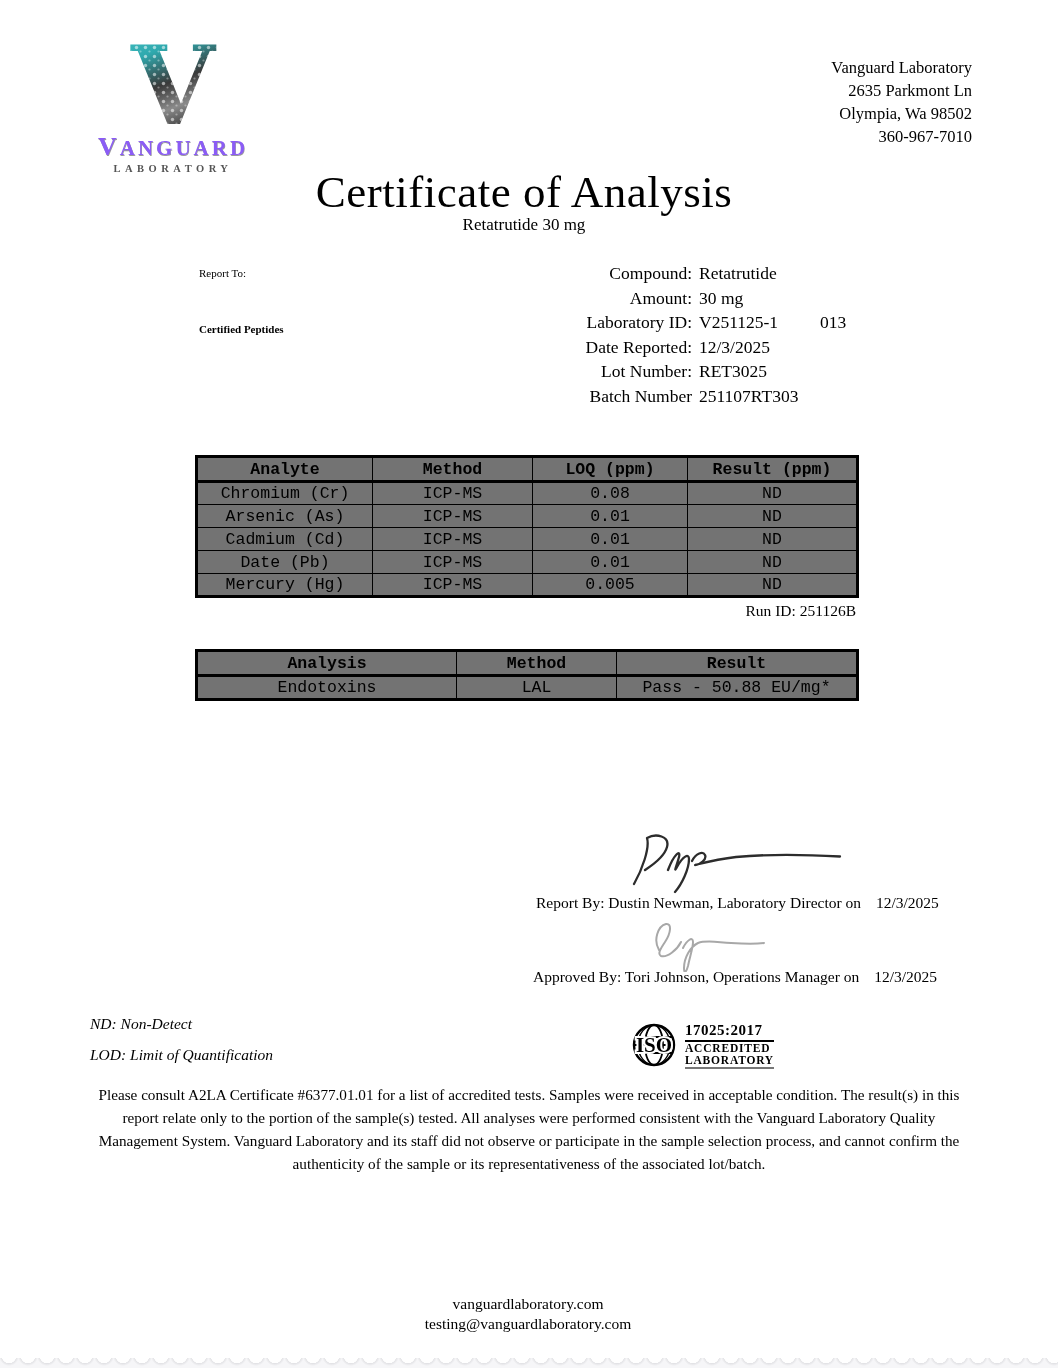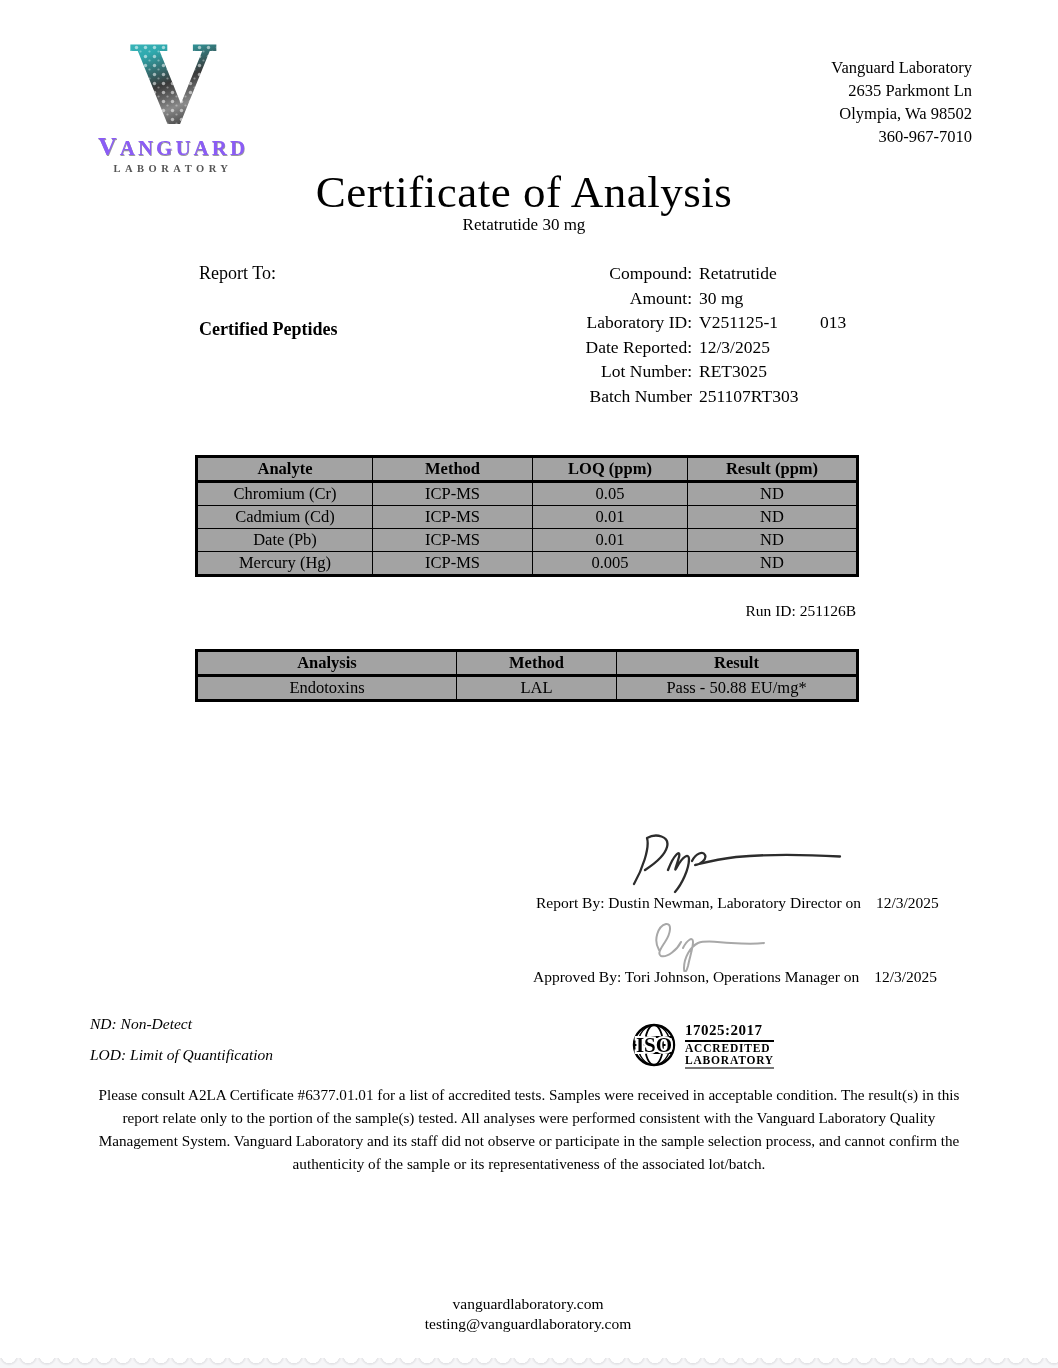--- a/index.html
+++ b/index.html
@@ -45,33 +45,33 @@
   .title {
     position: absolute; left: 0; top: 166px; width: 1048px;
     text-align: center; font-size: 45px; letter-spacing: 0.5px;
   }
   .subtitle {
     position: absolute; left: 0; top: 215px; width: 1048px;
     text-align: center; font-size: 17px;
   }
 
   
-  .report-to { position: absolute; left: 199px; top: 261px; font-size: 18px; line-height: 24px; }
+  .report-to { position: absolute; left: 199px; top: 261px; font-size: 11px; line-height: 24px; }
   .report-to .name { font-weight: bold; margin-top: 32px; }
   .info-block {
     position: absolute; left: 500px; top: 261px;
     display: grid; grid-template-columns: 192px auto;
     column-gap: 7px; font-size: 17.5px; line-height: 24.6px;
   }
   .info-label { text-align: right; }
   .info-value { text-align: left; white-space: nowrap; }
   .lab-id-extra { display: inline-block; margin-left: 42px; }
 
   
-  table { border-collapse: collapse; table-layout: fixed; background: #a3a3a3; }
+  table { border-collapse: collapse; table-layout: fixed; background: #737373; font-family: Liberation Mono, monospace; }
   .doc-table {
     position: absolute; left: 195px; width: 661px;
     font-size: 16.5px;
     border: 3px solid #000;
   }
   .doc-table th, .doc-table td {
     border: 1.8px solid #000;
     text-align: center;
     padding: 1px 4px;
     height: 23px;
@@ -200,21 +200,27 @@
         <th>Analyte</th>
         <th>Method</th>
         <th>LOQ (ppm)</th>
         <th>Result (ppm)</th>
       </tr>
     </thead>
     <tbody>
       <tr>
         <td>Chromium (Cr)</td>
         <td>ICP-MS</td>
-        <td>0.05</td>
+        <td>0.08</td>
+        <td>ND</td>
+      </tr>
+      <tr>
+        <td>Arsenic (As)</td>
+        <td>ICP-MS</td>
+        <td>0.01</td>
         <td>ND</td>
       </tr>
       <tr>
         <td>Cadmium (Cd)</td>
         <td>ICP-MS</td>
         <td>0.01</td>
         <td>ND</td>
       </tr>
       <tr>
         <td>Date (Pb)</td>

